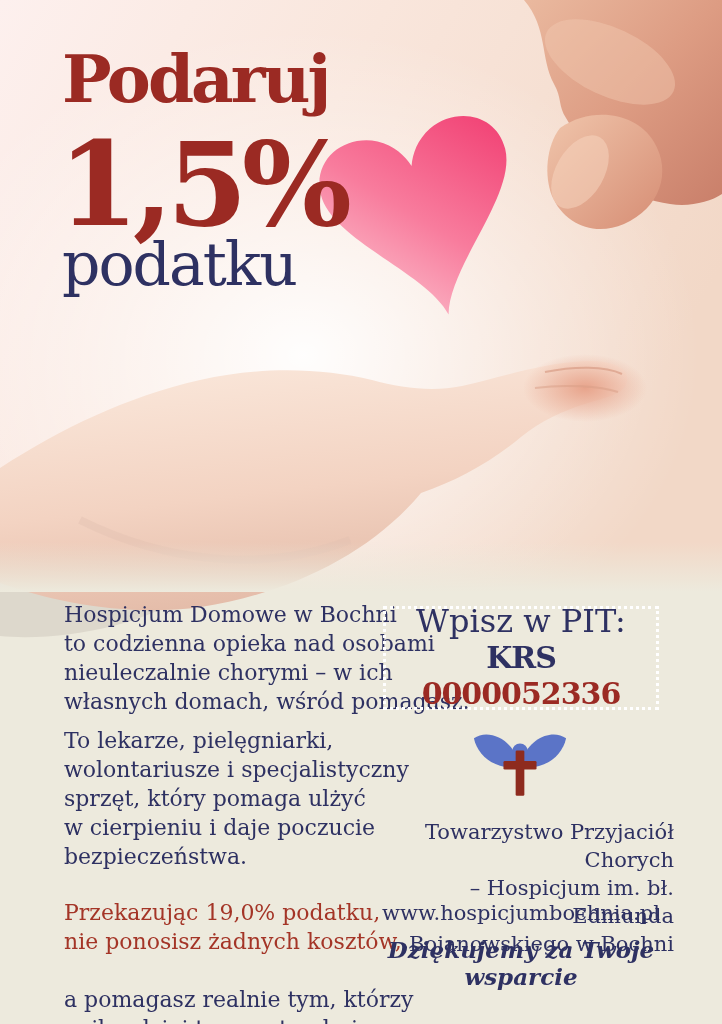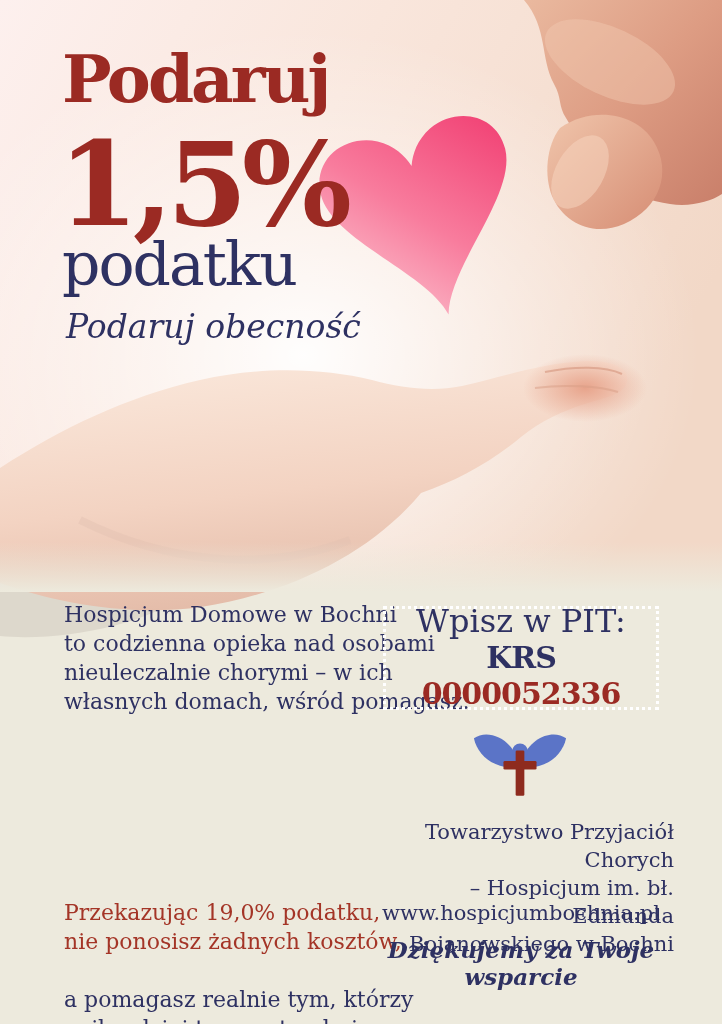--- a/index.html
+++ b/index.html
@@ -124,26 +124,30 @@
     <path d="M560,128 C592,106 636,112 654,142 C672,172 660,208 624,224
              C594,237 564,224 552,196 C544,176 546,146 560,128 Z" fill="url(#thumbG)"></path>
     <ellipse cx="580" cy="172" rx="24" ry="40" fill="#f6d4bd" opacity="0.55" transform="rotate(30 580 172)"></ellipse>
 
     <rect x="0" y="542" width="722" height="50" fill="url(#fadeBeige)"></rect>
   </svg>
 
   <div class="layer t1">Podaruj</div>
   <div class="layer t2">1,5%</div>
   <div class="layer t3">podatku</div>
-  <div class="layer subtitle">Podaruj obecność</div>
 
   <div class="layer para p1">Hospicjum Domowe w Bochni
 to codzienna opieka nad osobami
 nieuleczalnie chorymi – w ich
 własnych domach, wśród pomagasz.</div>
+  <div class="layer para p2">To lekarze, pielęgniarki,
+wolontariusze i specjalistyczny
+sprzęt, który pomaga ulżyć
+w cierpieniu i daje poczucie
+bezpieczeństwa.</div>
   <div class="layer para p3">
     <span class="red">Przekazując 19,0% podatku,
 nie ponosisz żadnych kosztów,
 </span>
     <span>a pomagasz realnie tym, którzy
 najbardziej tego potrzebują.</span>
   </div>
 
   <div class="layer pit-box">
     <div class="pit-heading">Wpisz w PIT:</div>

